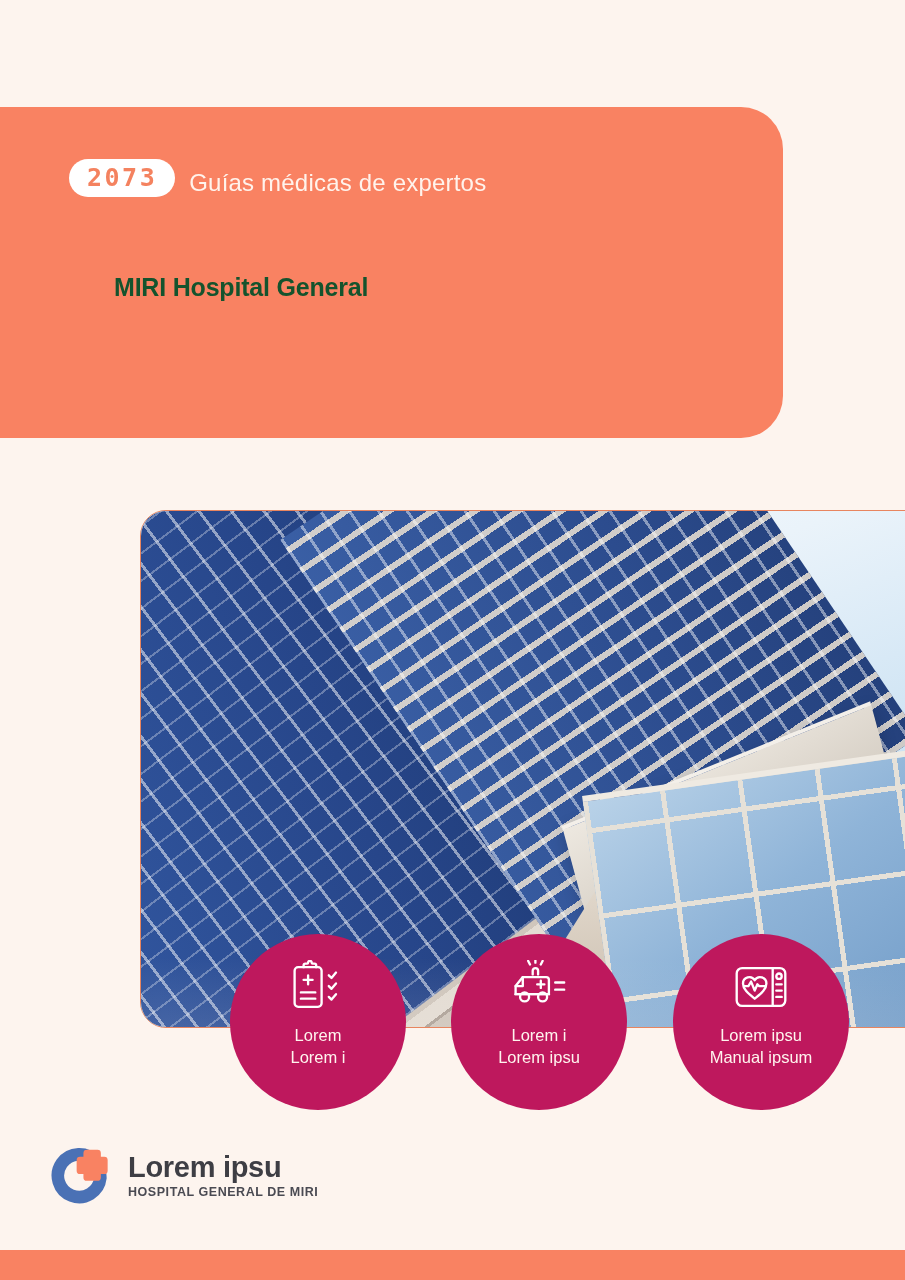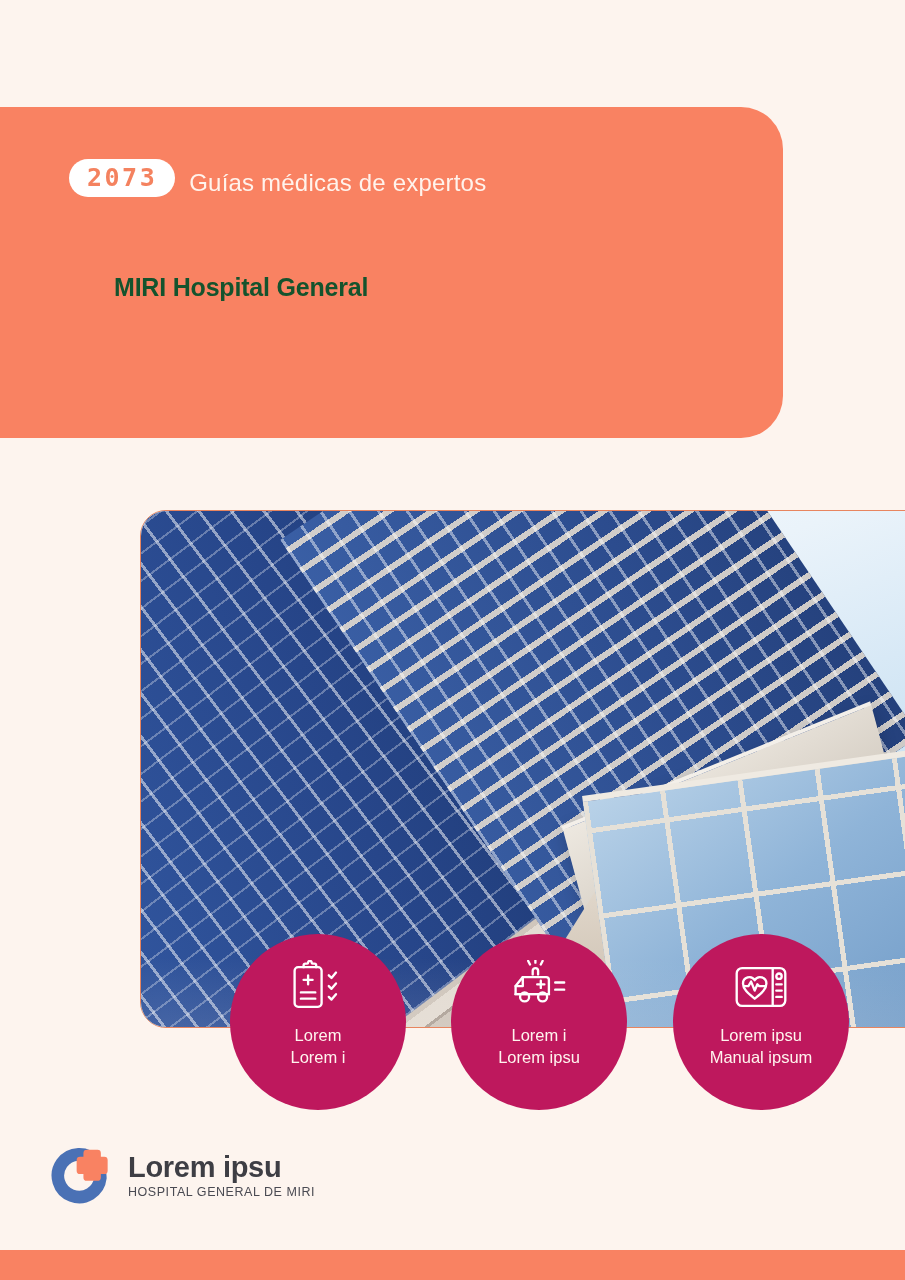--- a/index.html
+++ b/index.html
@@ -279,21 +279,21 @@
   }
   .brand-text .brand-name {
     font-size: 29px;
     font-weight: bold;
     color: #3E3E44;
     line-height: 32px;
     letter-spacing: -0.3px;
   }
   .brand-text .brand-sub {
     font-size: 12.5px;
-    font-weight: normal;
+    font-weight: bold;
     color: #4A4A52;
     letter-spacing: 0.55px;
     line-height: 17px;
     margin-top: 1px;
   }
 
   
   .footer-bar {
     position: absolute;
     left: 0;

